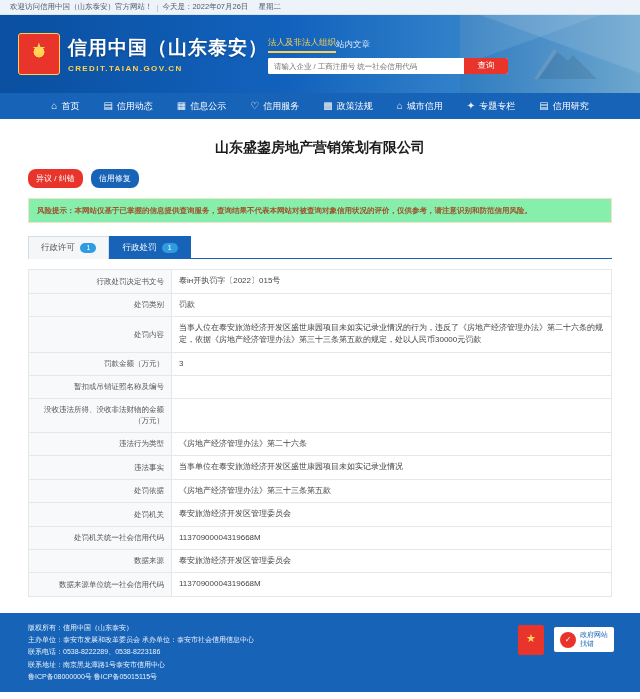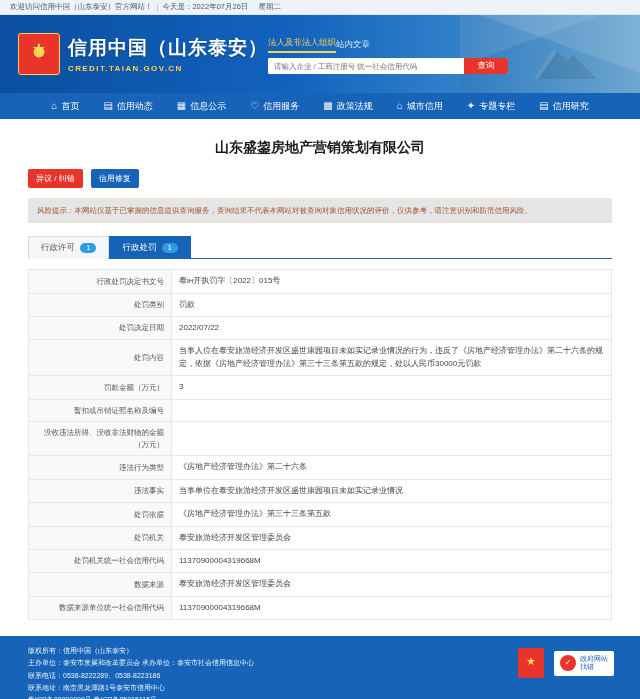--- a/index.html
+++ b/index.html
@@ -74,27 +74,27 @@
     display:flex;align-items:center;gap:4px;color:#fff;font-size:9px;padding:0 12px;height:26px;
     line-height:26px;cursor:pointer;white-space:nowrap;
   }
   .nav .item .ic{font-size:10px;opacity:.95;}
 
   
   .content{padding:14px 0 0 0;}
   .title{text-align:center;font-size:14px;font-weight:bold;color:#1a1a1a;margin:6px 0 12px;}
   .btnrow{display:flex;gap:8px;margin:0 0 10px 28px;}
   .btnrow .b{
-    background:#e8342a;color:#fff;font-size:8px;padding:4px 8px;border-radius:2px;cursor:pointer;
+    background:#e8342a;color:#fff;font-size:8px;padding:4px 8px;border-radius:8px;cursor:pointer;
   }
   .btnrow .b.blue{background:#1763b8;}
 
   .risk{
-    margin:0 28px 12px 28px;background:#e5e5e5;border:1px solid #f0e2cd;
-    padding:6px 8px;font-size:7.5px;color:#a0522d;line-height:1.5;
+    margin:0 28px 12px 28px;background:#86efac;border:1px solid #f0e2cd;
+    padding:6px 8px;font-size:7.5px;color:#a0522d;line-height:1.5;font-weight:bold;
   }
 
   .tabbar{margin:0 28px;display:flex;gap:0;align-items:flex-end;border-bottom:1px solid #1763b8;}
   .tab{
     border:1px solid #d6dde4;border-bottom:none;background:#f4f6f8;color:#555;
     font-size:8.5px;padding:5px 12px;cursor:pointer;position:relative;top:1px;
   }
   .tab.active{background:#1763b8;color:#fff;border-color:#1763b8;}
   .tab .cnt{
     display:inline-block;min-width:10px;height:10px;line-height:10px;border-radius:5px;
@@ -228,24 +228,20 @@
 
     <table class="detail">
       <tbody>
         <tr>
           <td class="k">行政处罚决定书文号</td>
           <td class="v">泰ін开执罚字〔2022〕015号</td>
         </tr>
         <tr>
           <td class="k">处罚类别</td>
           <td class="v">罚款</td>
-        </tr>
-        <tr>
-          <td class="k">处罚决定日期</td>
-          <td class="v">2022/07/22</td>
         </tr>
         <tr>
           <td class="k">处罚内容</td>
           <td class="v">当事人位在泰安旅游经济开发区盛世康园项目未如实记录业情况的行为，违反了《房地产经济管理办法》第二十六条的规定，依据《房地产经济管理办法》第三十三条第五款的规定，处以人民币30000元罚款</td>
         </tr>
         <tr>
           <td class="k">罚款金额（万元）</td>
           <td class="v">3</td>
         </tr>
         <tr>

